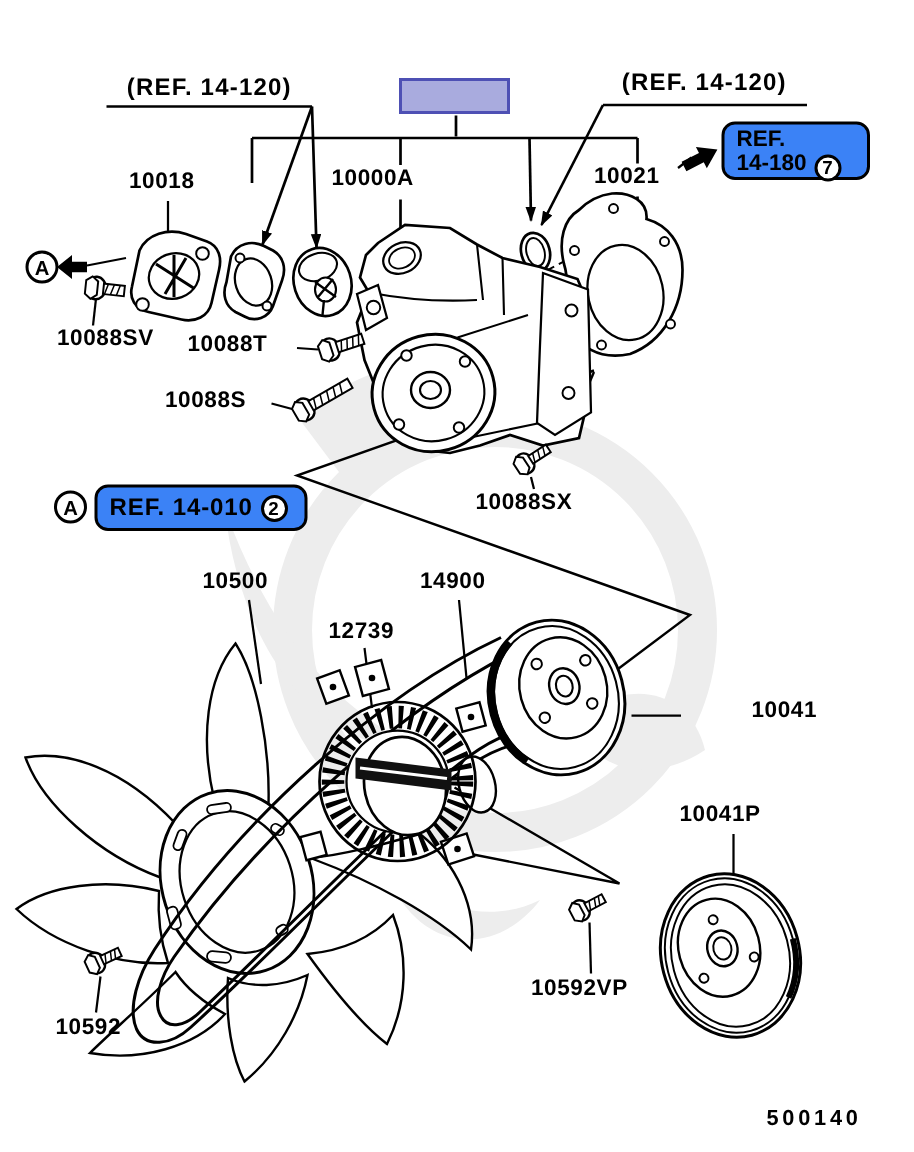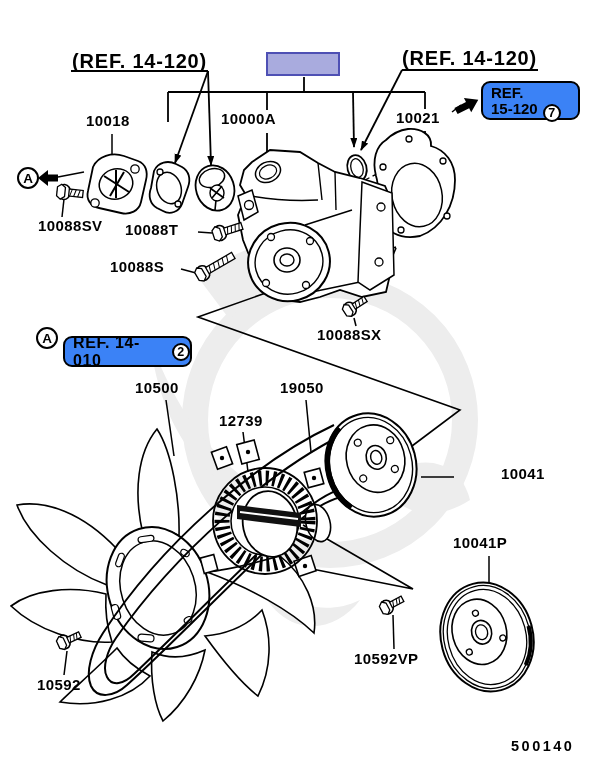--- a/index.html
+++ b/index.html
@@ -6,30 +6,30 @@
   .stage{
     position:relative;width:609px;height:768px;background:#ffffff;
     font-family:"Liberation Sans",sans-serif;overflow:hidden;color:#000;
   }
   svg.lineart{position:absolute;left:0;top:0;}
   .plabel{
     position:absolute;font-weight:bold;font-size:15px;letter-spacing:.4px;
     line-height:1;white-space:nowrap;color:#000;
   }
   .ref-text{
-    position:absolute;font-weight:bold;font-size:20px;letter-spacing:.8px;
+    position:absolute;font-weight:bold;font-size:16px;letter-spacing:.8px;
     line-height:1;white-space:nowrap;text-align:center;
   }
   .refbox{
     position:absolute;border:2.5px solid #000;border-radius:9px;background:#3b82f6;
     font-weight:bold;box-sizing:border-box;
   }
   .refbox-right{left:481px;top:81px;width:99px;height:39px;font-size:15px;
     line-height:16px;padding:2px 0 0 8px;}
-  .refbox-a{left:63px;top:336px;width:129px;height:31px;display:flex;
+  .refbox-a{left:63px;top:323px;width:142px;height:31px;display:flex;
     align-items:center;padding-left:8px;font-size:16px;letter-spacing:.6px;}
   .circ{
     display:inline-flex;align-items:center;justify-content:center;
     border:2px solid #000;border-radius:50%;font-weight:bold;background:#fff;
     box-sizing:border-box;
   }
   .circ-inline{width:18px;height:18px;font-size:12.5px;margin-left:5px;vertical-align:-3px;}
   .amark{
     position:absolute;width:22px;height:22px;border:2px solid #000;border-radius:50%;
     display:flex;align-items:center;justify-content:center;
@@ -289,42 +289,42 @@
 </svg>
 
 <div class="hlbox"></div>
 
 <div class="ref-text" style="left:69px;top:51px;width:141px;">(REF. 14-120)</div>
 <div class="ref-text" style="left:399px;top:48px;width:141px;">(REF. 14-120)</div>
 
 <div class="refbox refbox-right">
   <div>REF.</div>
   <div>
-    <span>15-120</span><span class="circ circ-inline">7</span>
+    <span>14-180</span><span class="circ circ-inline">7</span>
   </div>
 </div>
 
 <div class="amark" style="left:36px;top:327px;">A</div>
 <div class="refbox refbox-a">
   <span>REF. 14-010</span>
       <span class="circ circ-inline">2</span>
 </div>
 
 <div class="amark" style="left:17px;top:167px;">A</div>
 
 <div class="plabel" style="left:86px;top:113px;">10018</div>
 <div class="plabel" style="left:221px;top:111px;">10000A</div>
 <div class="plabel" style="left:396px;top:110px;">10021</div>
 <div class="plabel" style="left:10px;top:218px;margin-left:28px;">10088SV</div>
 <div class="plabel" style="left:125px;top:222px;">10088T</div>
 <div class="plabel" style="left:110px;top:259px;">10088S</div>
 <div class="plabel" style="left:317px;top:327px;">10088SX</div>
 <div class="plabel" style="left:135px;top:380px;">10500</div>
 <div class="plabel" style="left:219px;top:413px;">12739</div>
-<div class="plabel" style="left:280px;top:380px;">19050</div>
+<div class="plabel" style="left:280px;top:380px;">14900</div>
 <div class="plabel" style="left:457px;top:466px;margin-left:44px;">10041</div>
 <div class="plabel" style="left:453px;top:535px;">10041P</div>
 <div class="plabel" style="left:37px;top:677px;">10592</div>
 <div class="plabel" style="left:354px;top:651px;">10592VP</div>
 
 <div class="code">500140</div>
 
 </div>
 
 </body></html>

